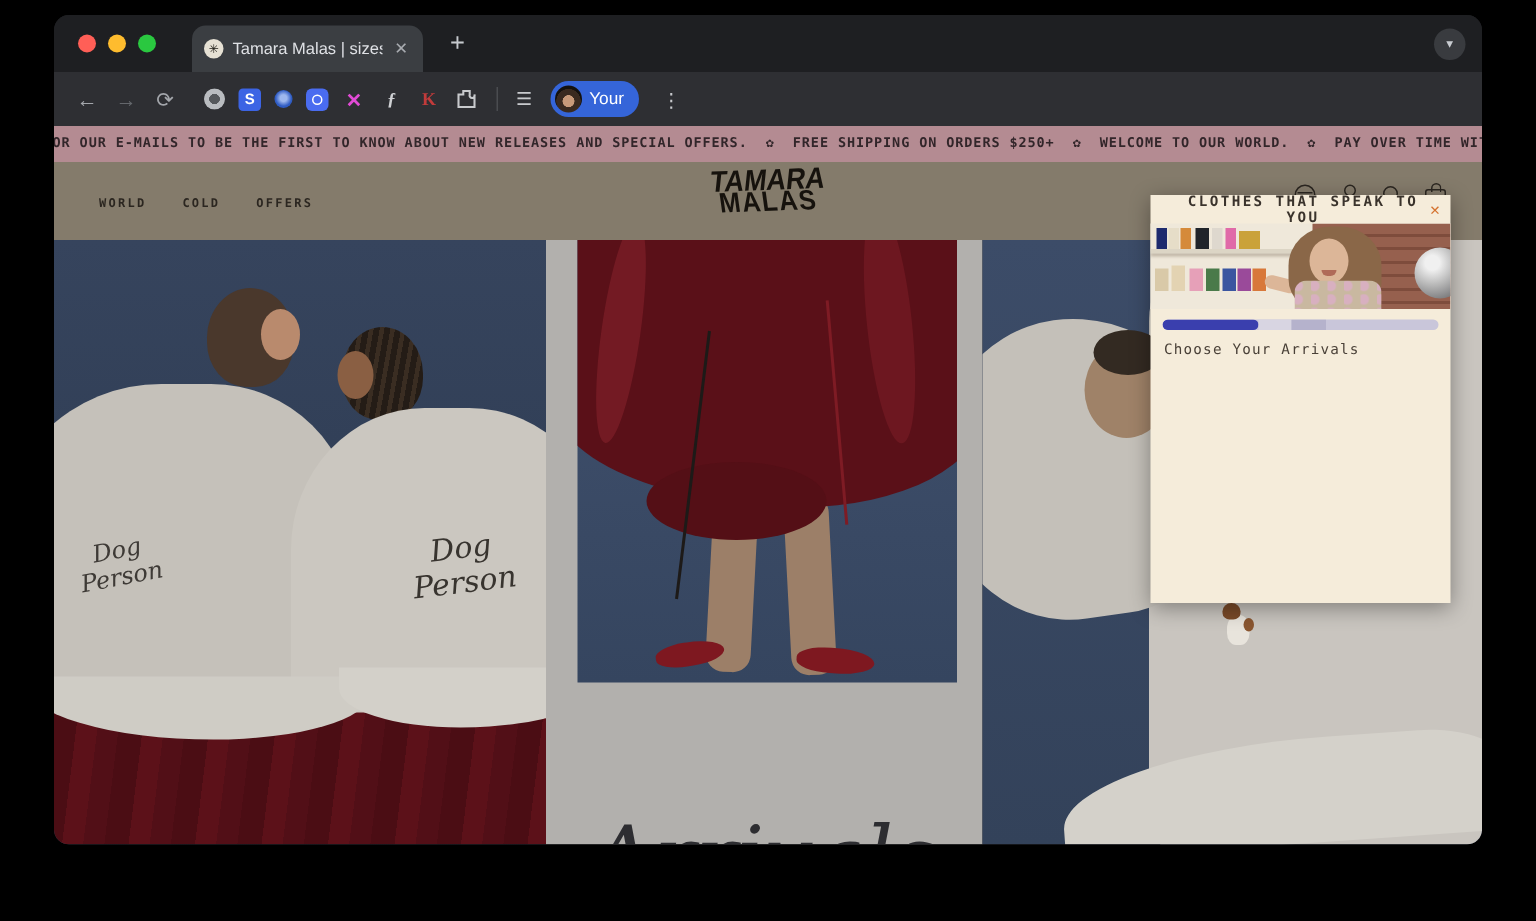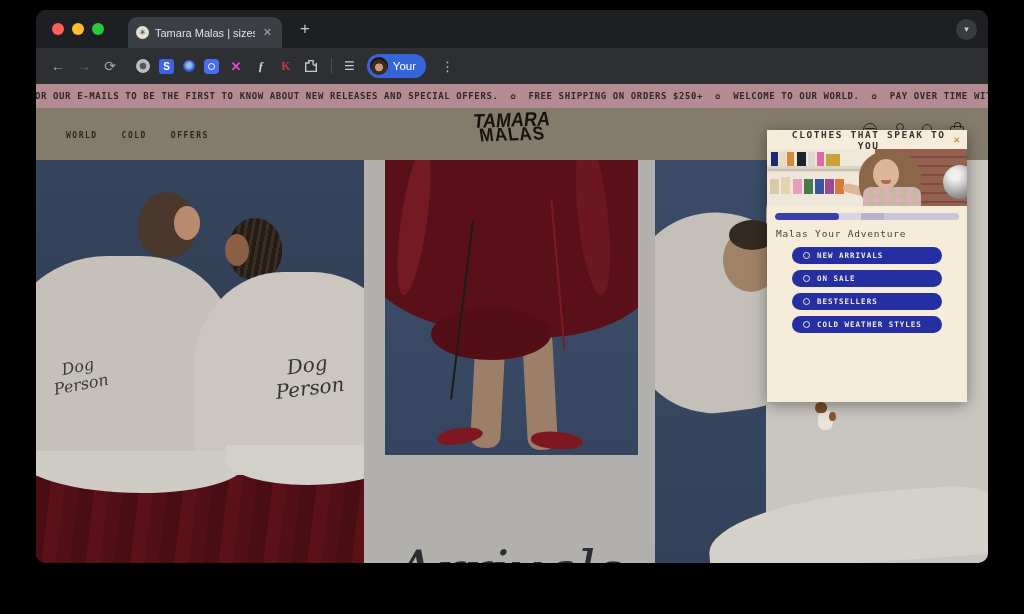--- a/index.html
+++ b/index.html
@@ -348,34 +348,16 @@
       <div class="armreach"></div>
       <div class="hair"></div>
       <div class="face"></div>
       <div class="blouse"></div>
     </div>
     <div class="pgbar">
       <div class="pg-fill"></div>
       <div class="pg-light"></div>
       <div class="pg-mid"></div>
     </div>
-    <div class="prompt">Malas Your Adventure</div>
-    <div class="btncol">
-      <div class="adv">
-        <span class="radio"></span>
-        <span>NEW ARRIVALS</span>
-      </div>
-      <div class="adv">
-        <span class="radio"></span>
-        <span>ON SALE</span>
-      </div>
-      <div class="adv">
-        <span class="radio"></span>
-        <span>BESTSELLERS</span>
-      </div>
-      <div class="adv">
-        <span class="radio"></span>
-        <span>COLD WEATHER STYLES</span>
-      </div>
-    </div>
+    <div class="prompt">Choose Your Arrivals</div>
   </div>
 
 </div>
 
 </body></html>

